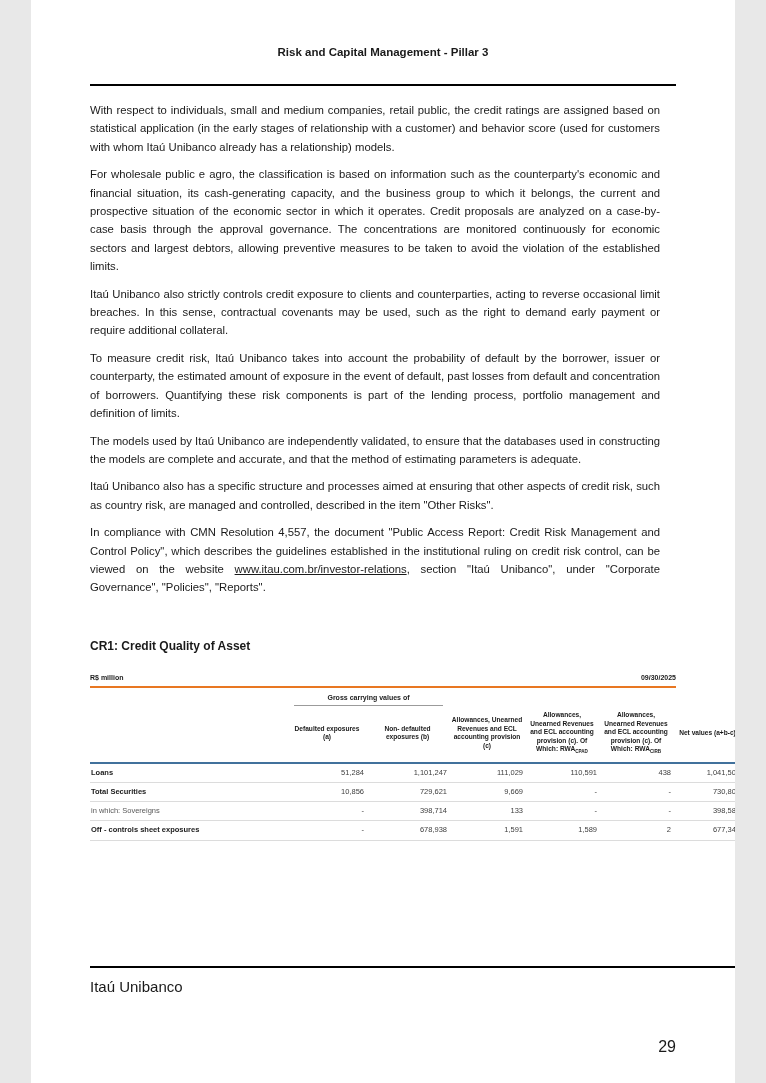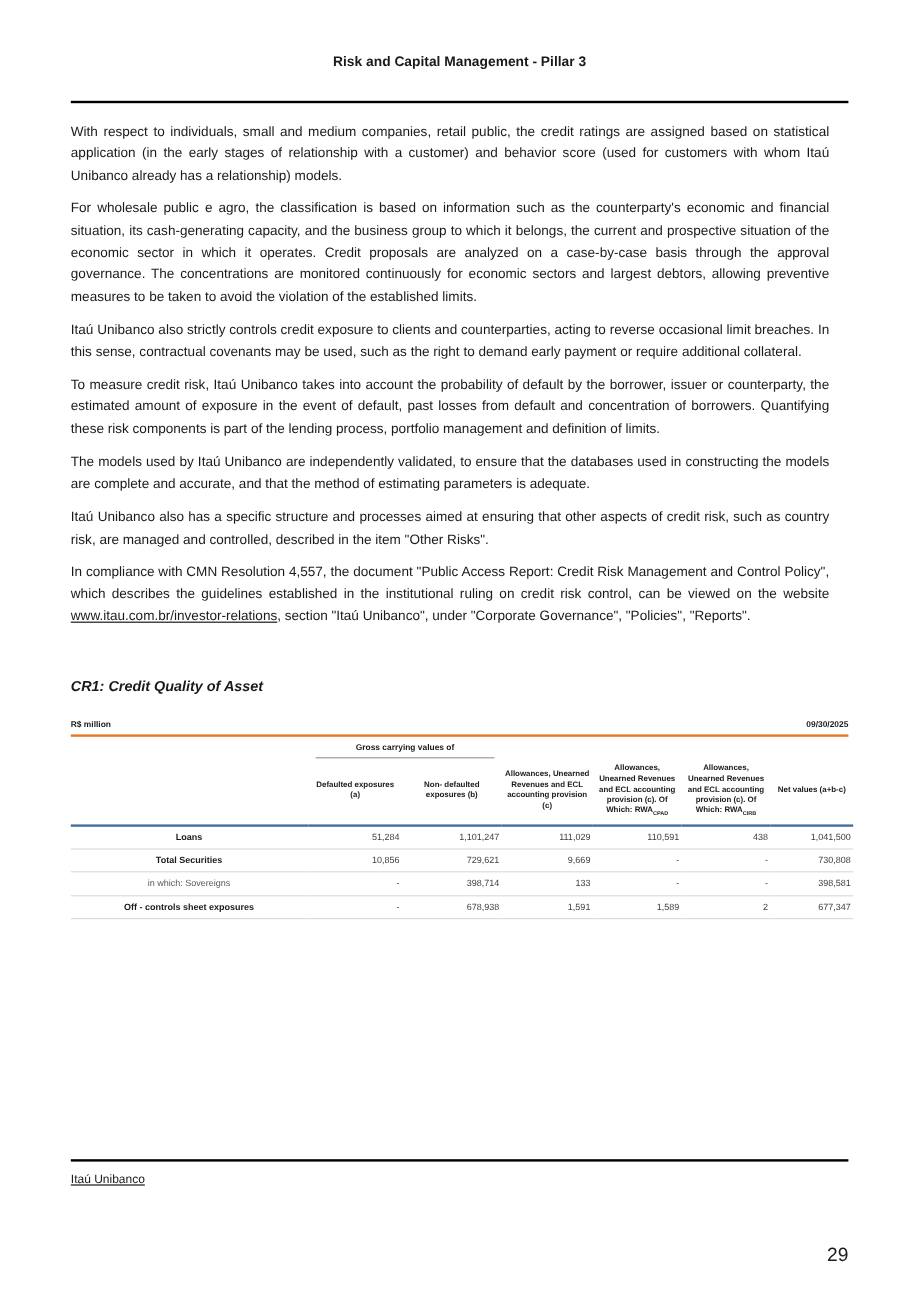--- a/index.html
+++ b/index.html
@@ -1,18 +1,18 @@
 <!DOCTYPE html>
 <html><head>
 <meta charset="utf-8">
 <style>
   html,body { margin:0; padding:0; background:#e8e8e8; }
   .page {
     position:relative;
-    width:766px; height:1083px;
+    width:704px; height:1083px;
     margin:0 auto;
     background:#ffffff;
     font-family:"Liberation Sans", sans-serif;
     color:#1a1a1a;
     box-sizing:border-box;
     overflow:hidden;
   }
   .doc-title {
     margin:0;
     padding-top:46px;
@@ -37,21 +37,20 @@
     color:inherit;
     text-decoration:underline;
     cursor:pointer;
     word-spacing:1px;
   }
   .section-heading {
     margin:40px 0 0 0;
     font-size:12px;
     font-weight:bold;
     text-align:left;
-    font-style:italic;
   }
   
   .table-wrap { margin-top:16px; }
   .table-meta {
     display:flex;
     justify-content:space-between;
     align-items:flex-end;
     font-size:7px;
     font-weight:bold;
     padding-bottom:2px;
@@ -89,42 +88,41 @@
     line-height:1.3;
     padding:5px 2px 6px 2px;
     border-bottom:2px solid #41719C;
   }
   tr.col-head-row th sub { font-size:4.6px; }
   table.cr1 tbody td {
     padding:3px 2px 3px 0;
     border-bottom:1px solid #dcdcdc;
     color:#404040;
   }
-  table.cr1 tbody td:first-child { text-align:center; padding-left:1px; }
+  table.cr1 tbody td:first-child { text-align:left; padding-left:1px; }
   tr.r-bold td:first-child { font-weight:bold; color:#1a1a1a; }
   tr.r-sub td:first-child { color:#595959; }
   tr.r-total td {
     font-weight:bold;
     color:#1a1a1a;
     border-top:1.5px solid #808080;
     border-bottom:2px solid #808080;
   }
   
   .footer-rule {
     position:absolute;
     top:966px; left:59px;
     width:648px;
     border-top:2px solid #000;
   }
   .footer-brand {
     position:absolute;
     top:978px; left:59px;
-    font-size:10px;
+    font-size:15px;
     color:#1a1a1a;
-    text-decoration:underline;
   }
   .page-number {
     position:absolute;
     top:1038px; right:59px;
     font-size:16px;
   }
 </style>
 </head>
 <body>
 

